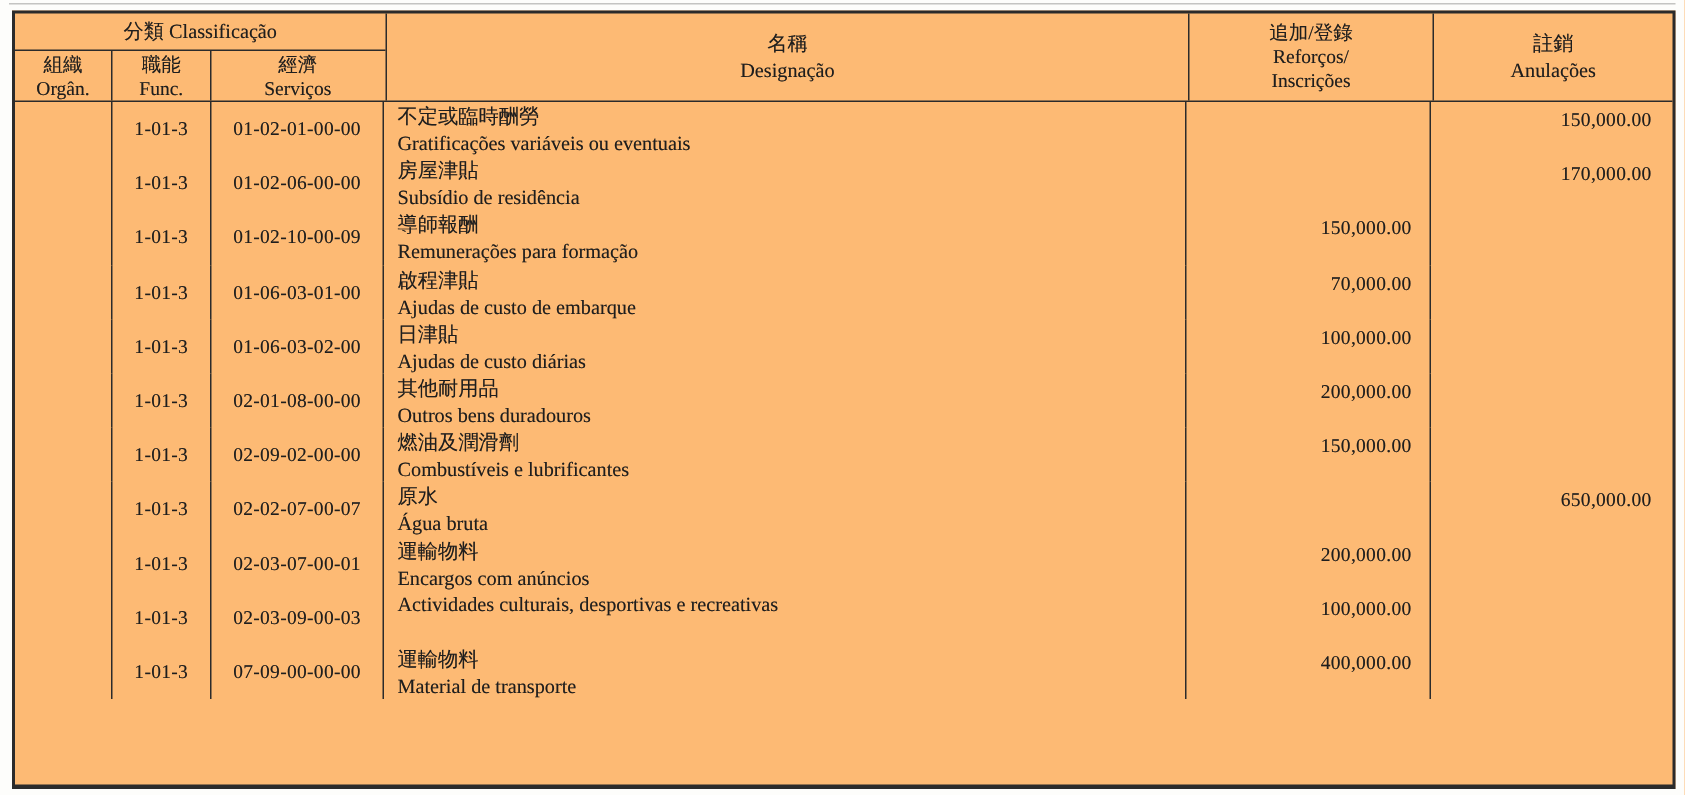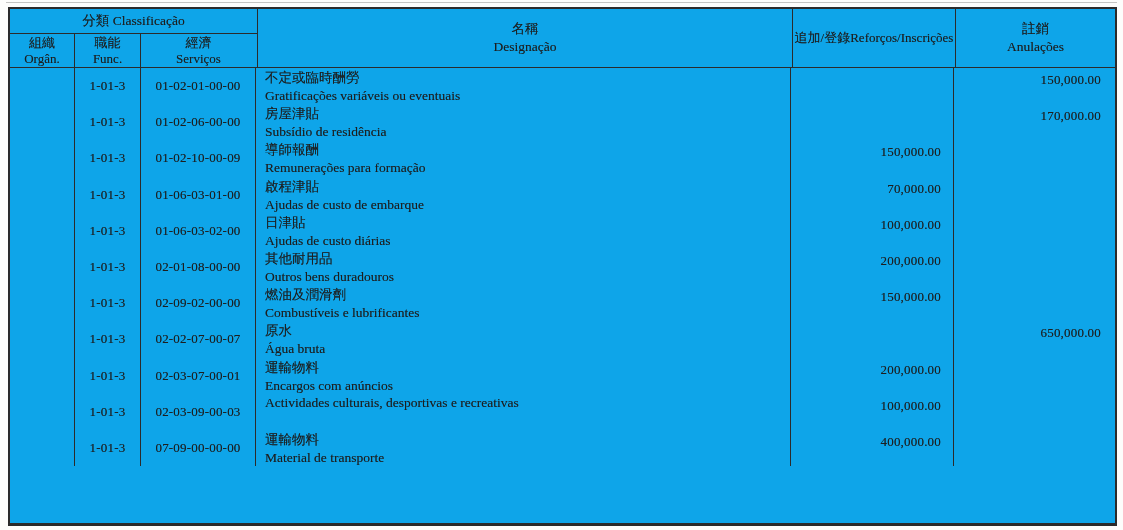--- a/index.html
+++ b/index.html
@@ -20,21 +20,21 @@
   .scan-hairline {
     position: absolute; left: 6px; top: 2px;
     width: 1111px; height: 1px;
     background: rgba(90,90,90,.35);
   }
   .doc-table {
     position: absolute; left: 8px; top: 7px;
     width: 1109px; height: 519px;
     border: 2px solid #2b2b2b;
     border-bottom-width: 3px;
-    background: #0ea5e9;
+    background: #fdba74;
     display: flex; flex-direction: column;
     text-shadow: 0 0 .4px rgba(20,20,20,.45);
   }
   
   .thead {
     display: flex;
     height: 59px;
     border-bottom: 1px solid #2b2b2b;
     flex: 0 0 auto;
   }
@@ -62,21 +62,21 @@
   .h-design {
     width: 535px; flex: 0 0 auto;
     border-right: 1px solid #2b2b2b;
     display: flex; flex-direction: column;
     align-items: center; justify-content: center;
     line-height: 18px;
   }
   .h-ref {
     width: 163px; flex: 0 0 auto;
     border-right: 1px solid #2b2b2b;
-    display: flex; 
+    display: flex; flex-direction: column;
     align-items: center; justify-content: center;
     line-height: 16px; font-size: 13px;
   }
   .h-anu {
     width: 159px; flex: 0 0 auto;
     display: flex; flex-direction: column;
     align-items: center; justify-content: center;
     line-height: 18px;
   }
   

